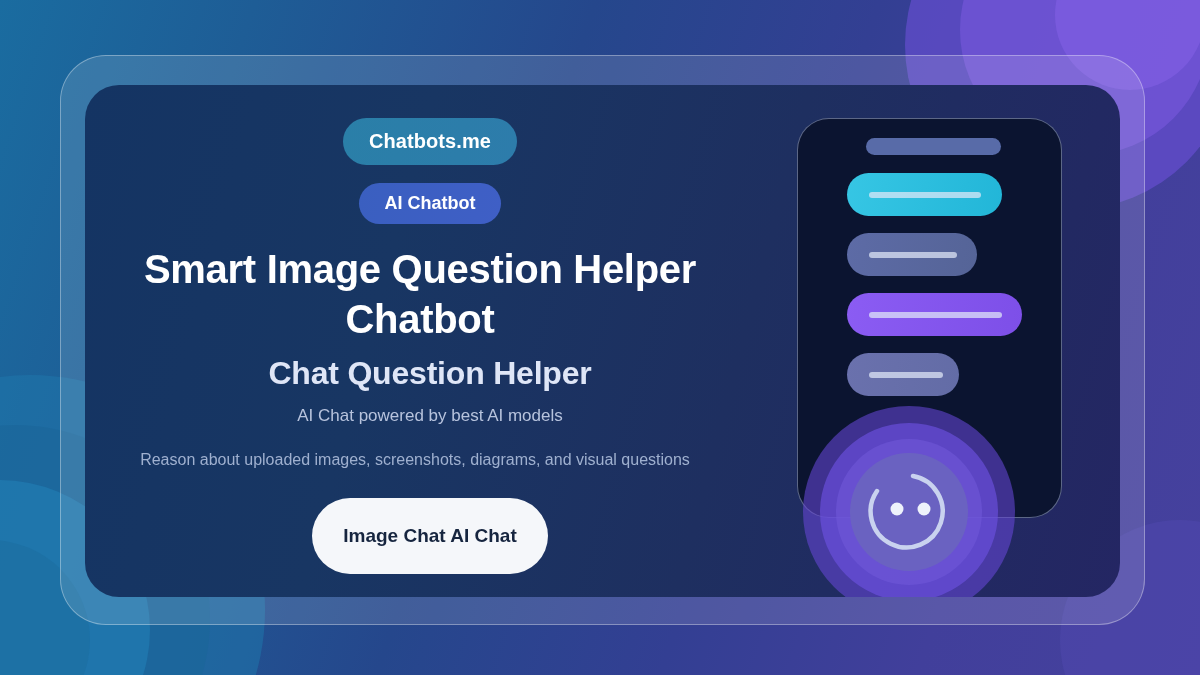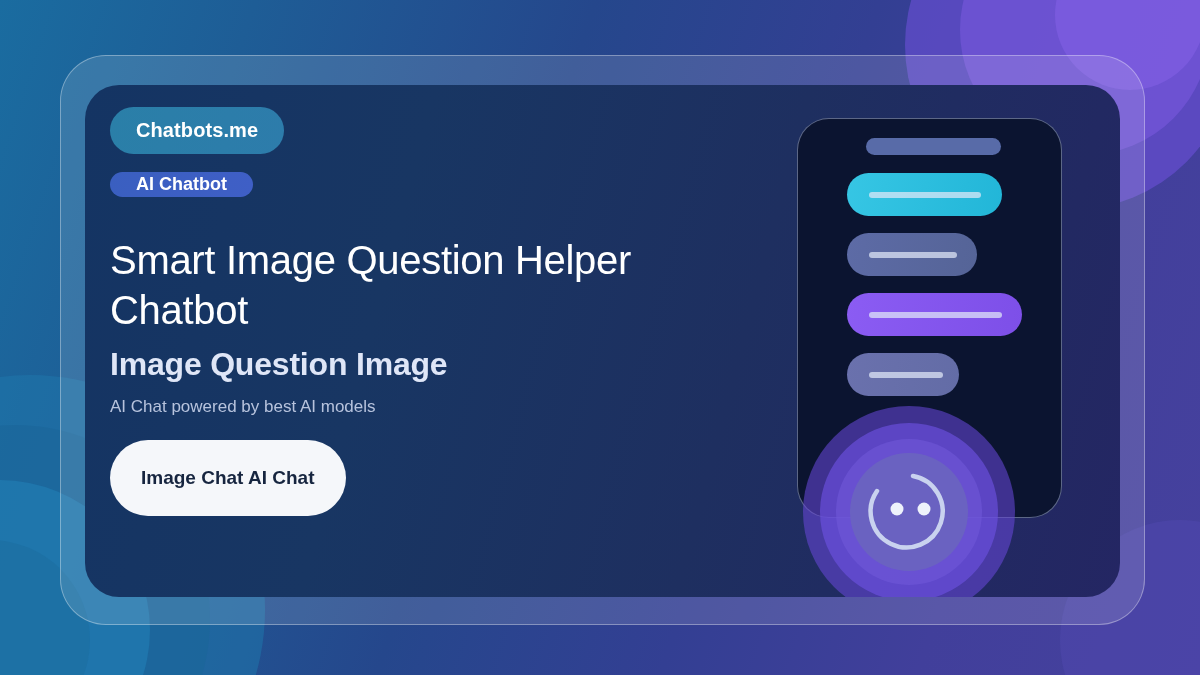--- a/index.html
+++ b/index.html
@@ -58,45 +58,45 @@
   #inner-card {
     position:absolute;
     left:85px; top:85px; width:1035px; height:512px;
     border-radius:34px;
     background:linear-gradient(105deg,#143463 0%,#183663 30%,#1e2f60 62%,#242663 100%);
     overflow:hidden;
   }
 
   
   #left-col {
-    position:absolute; left:25px; top:22px; width:640px;
+    position:absolute; left:25px; top:33px; width:640px;text-align:center;
   }
   .badge {
     display:inline-block;
     border-radius:999px;
     color:#fff;
     font-weight:bold;
     white-space:nowrap;
   }
   #brand-badge {
     padding:12px 26px;
     font-size:20px;
     background:linear-gradient(100deg,#2a7fa8,#2d7cab);
     letter-spacing:.1px;
   }
   #category-badge {
     margin-top:18px;
-    padding:2px 26px;
+    padding:10px 26px;
     font-size:18px;
     background:linear-gradient(100deg,#3a5fc0,#3f5fc6);
   }
   #headline {
-    margin-top:38px;
+    margin-top:20px;
     font-size:40px;
-    font-weight:normal;
+    font-weight:bold;
     line-height:1.26;
     color:#ffffff;
     letter-spacing:-.3px;
     max-width:620px;
   }
   #subheadline {
     margin-top:10px;
     font-size:32px;
     font-weight:bold;
     color:#dfe6f7;
@@ -204,24 +204,25 @@
   <div id="left-col">
 
     <div class="badge" id="brand-badge">Chatbots.me</div>
 
     <div>
       <div class="badge" id="category-badge">AI Chatbot</div>
     </div>
 
     <h1 id="headline">Smart Image Question Helper Chatbot</h1>
 
-    <h2 id="subheadline">Image Question Image</h2>
+    <h2 id="subheadline">Chat Question Helper</h2>
 
     <p id="tagline">AI Chat powered by best AI models</p>
 
+    <p id="description">Reason about uploaded images, screenshots, diagrams, and visual questions</p>
 
     <div id="cta-button">Image Chat AI Chat</div>
   </div>
 
   <div id="illustration">
 
     <div id="phone-frame">
 
       <div id="phone-header-bar"></div>
 

